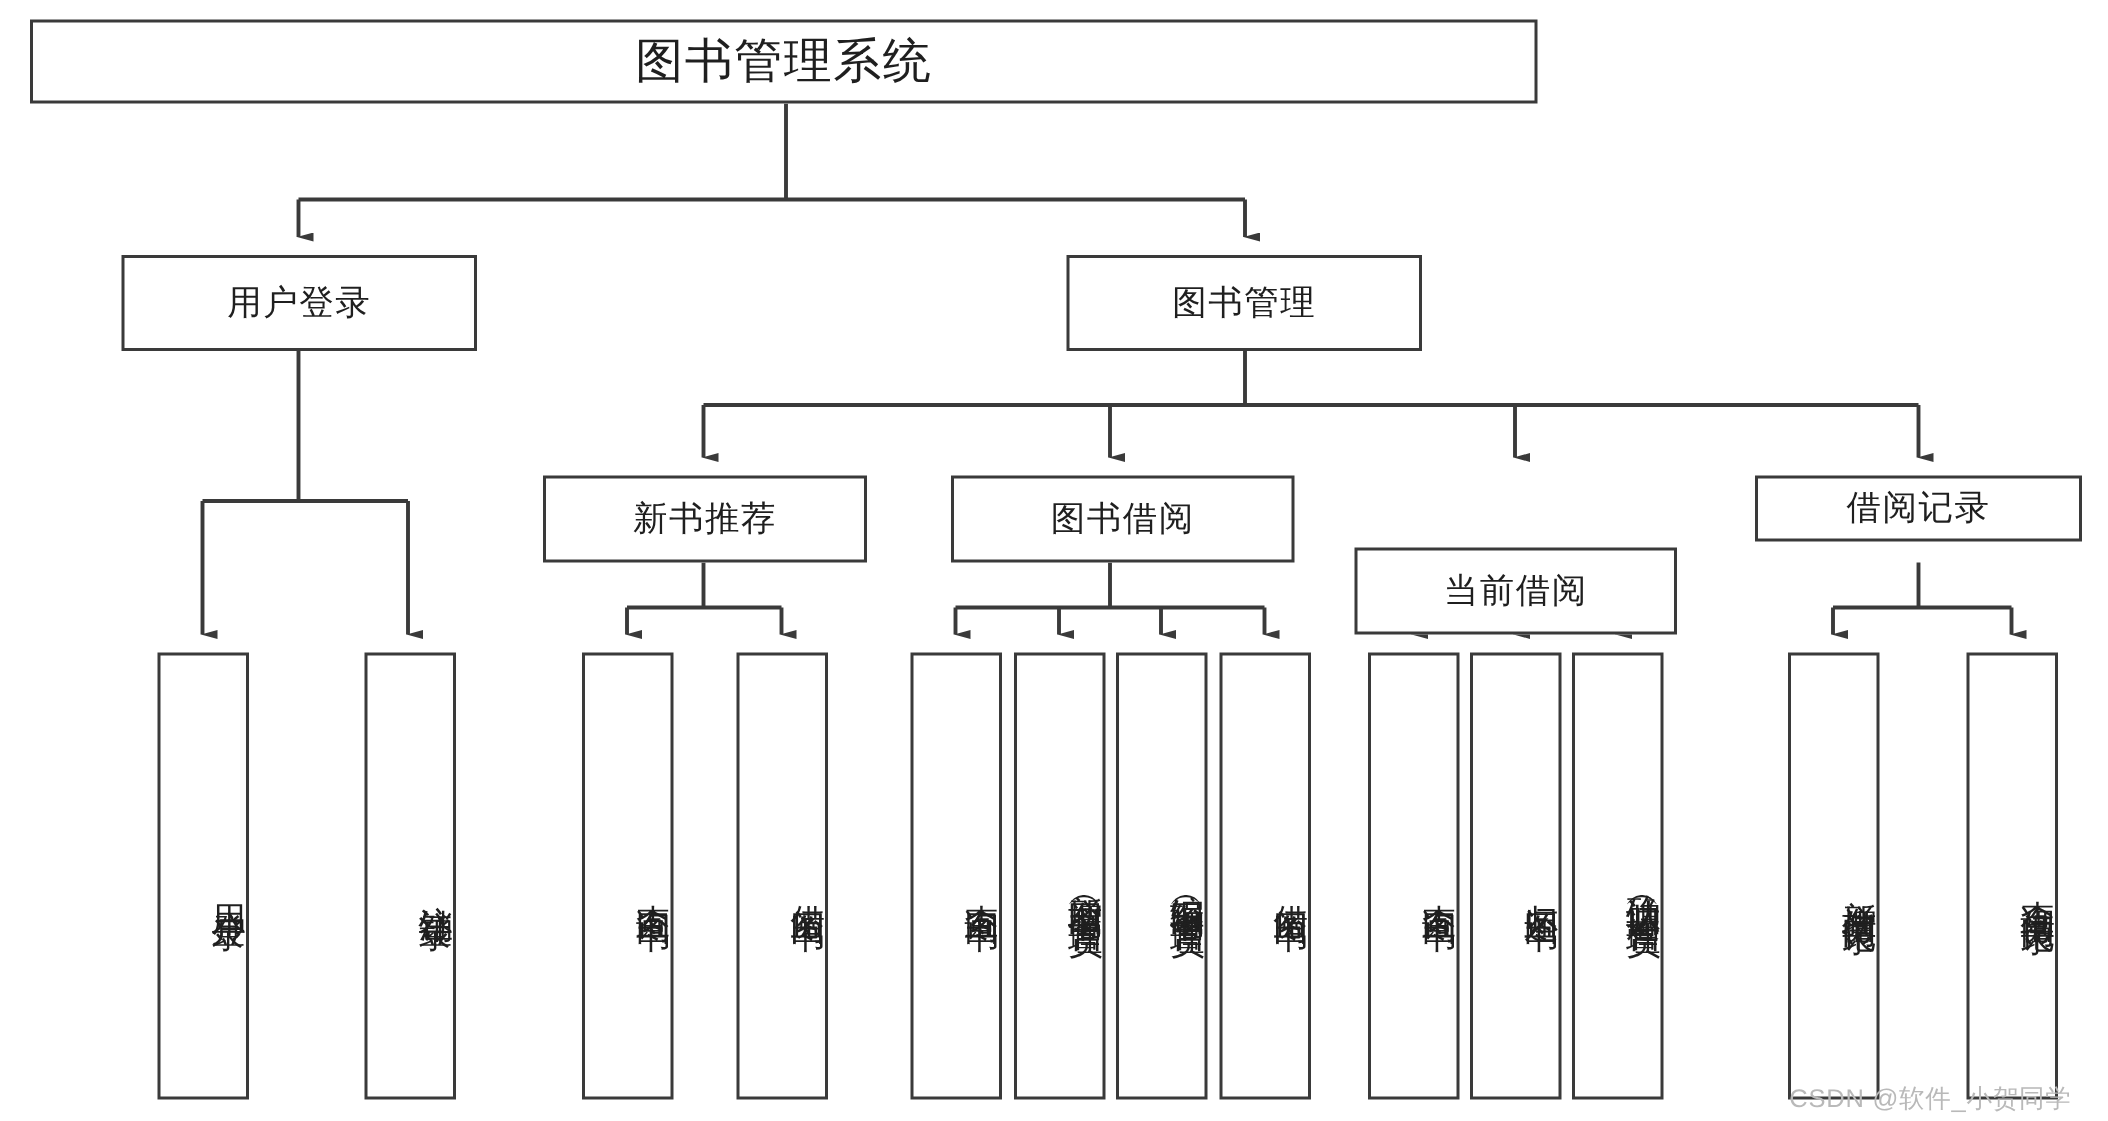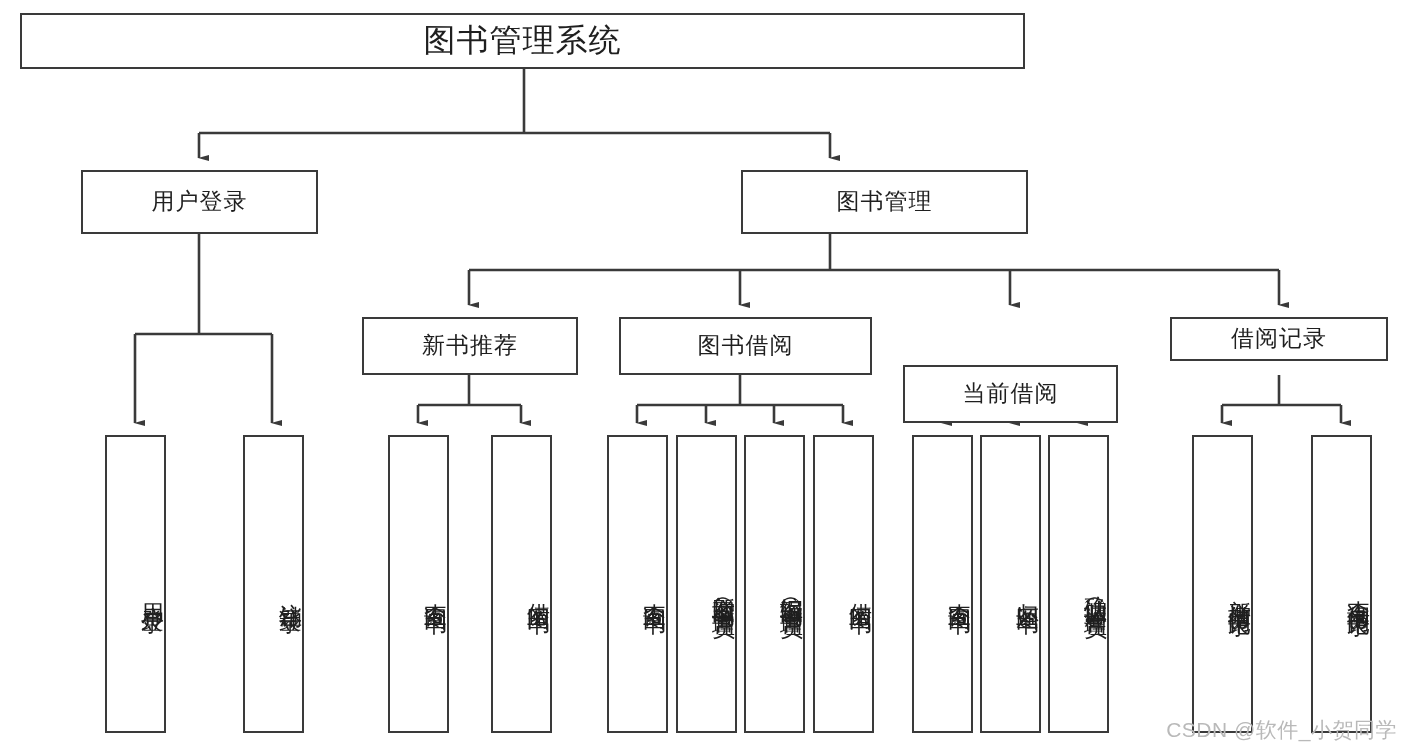--- a/index.html
+++ b/index.html
@@ -49,23 +49,23 @@
     writing-mode:vertical-rl;
     text-orientation:upright;
     font-size:23px;
     letter-spacing:3px;
     line-height:1.0;
     white-space:nowrap;
   }
   .node.root .lbl{ font-size:32px; }
   .watermark{
     position:absolute;
-    right:8px;
+    right:24px;
     bottom:3px;
-    font-size:21px;
+    font-size:17px;
     color:#b9b9b9;
     letter-spacing:.5px;
     white-space:nowrap;
     user-select:none;
     margin-top:24px;
   }
 </style>
 </head>
 <body>
 
@@ -121,28 +121,28 @@
     </g>
   </svg>
 
   <div class="node root" style="left:20px; top:13px; width:1005px; height:56px;">
     <span class="lbl">图书管理系统</span>
   </div>
 
   <div class="node" style="left:81px; top:170px; width:237px; height:64px;">
     <span class="lbl">用户登录</span>
   </div>
-  <div class="node" style="left:711px; top:170px; width:287px; height:64px;margin-left:30px;">
+  <div class="node" style="left:711px; top:170px; width:237px; height:64px;">
     <span class="lbl">图书管理</span>
   </div>
 
   <div class="node" style="left:362px; top:317px; width:216px; height:58px;">
     <span class="lbl">新书推荐</span>
   </div>
-  <div class="node" style="left:619px; top:317px; width:253px; height:58px;">
+  <div class="node" style="left:634px; top:317px; width:229px; height:58px;">
     <span class="lbl">图书借阅</span>
   </div>
   <div class="node" style="left:903px; top:317px; width:215px; height:58px;margin-top:48px;">
     <span class="lbl">当前借阅</span>
   </div>
   <div class="node" style="left:1170px; top:317px; width:218px; height:44px;">
     <span class="lbl">借阅记录</span>
   </div>
 
   <div class="node vert" style="left:105px; top:435px; width:61px; height:298px;">

